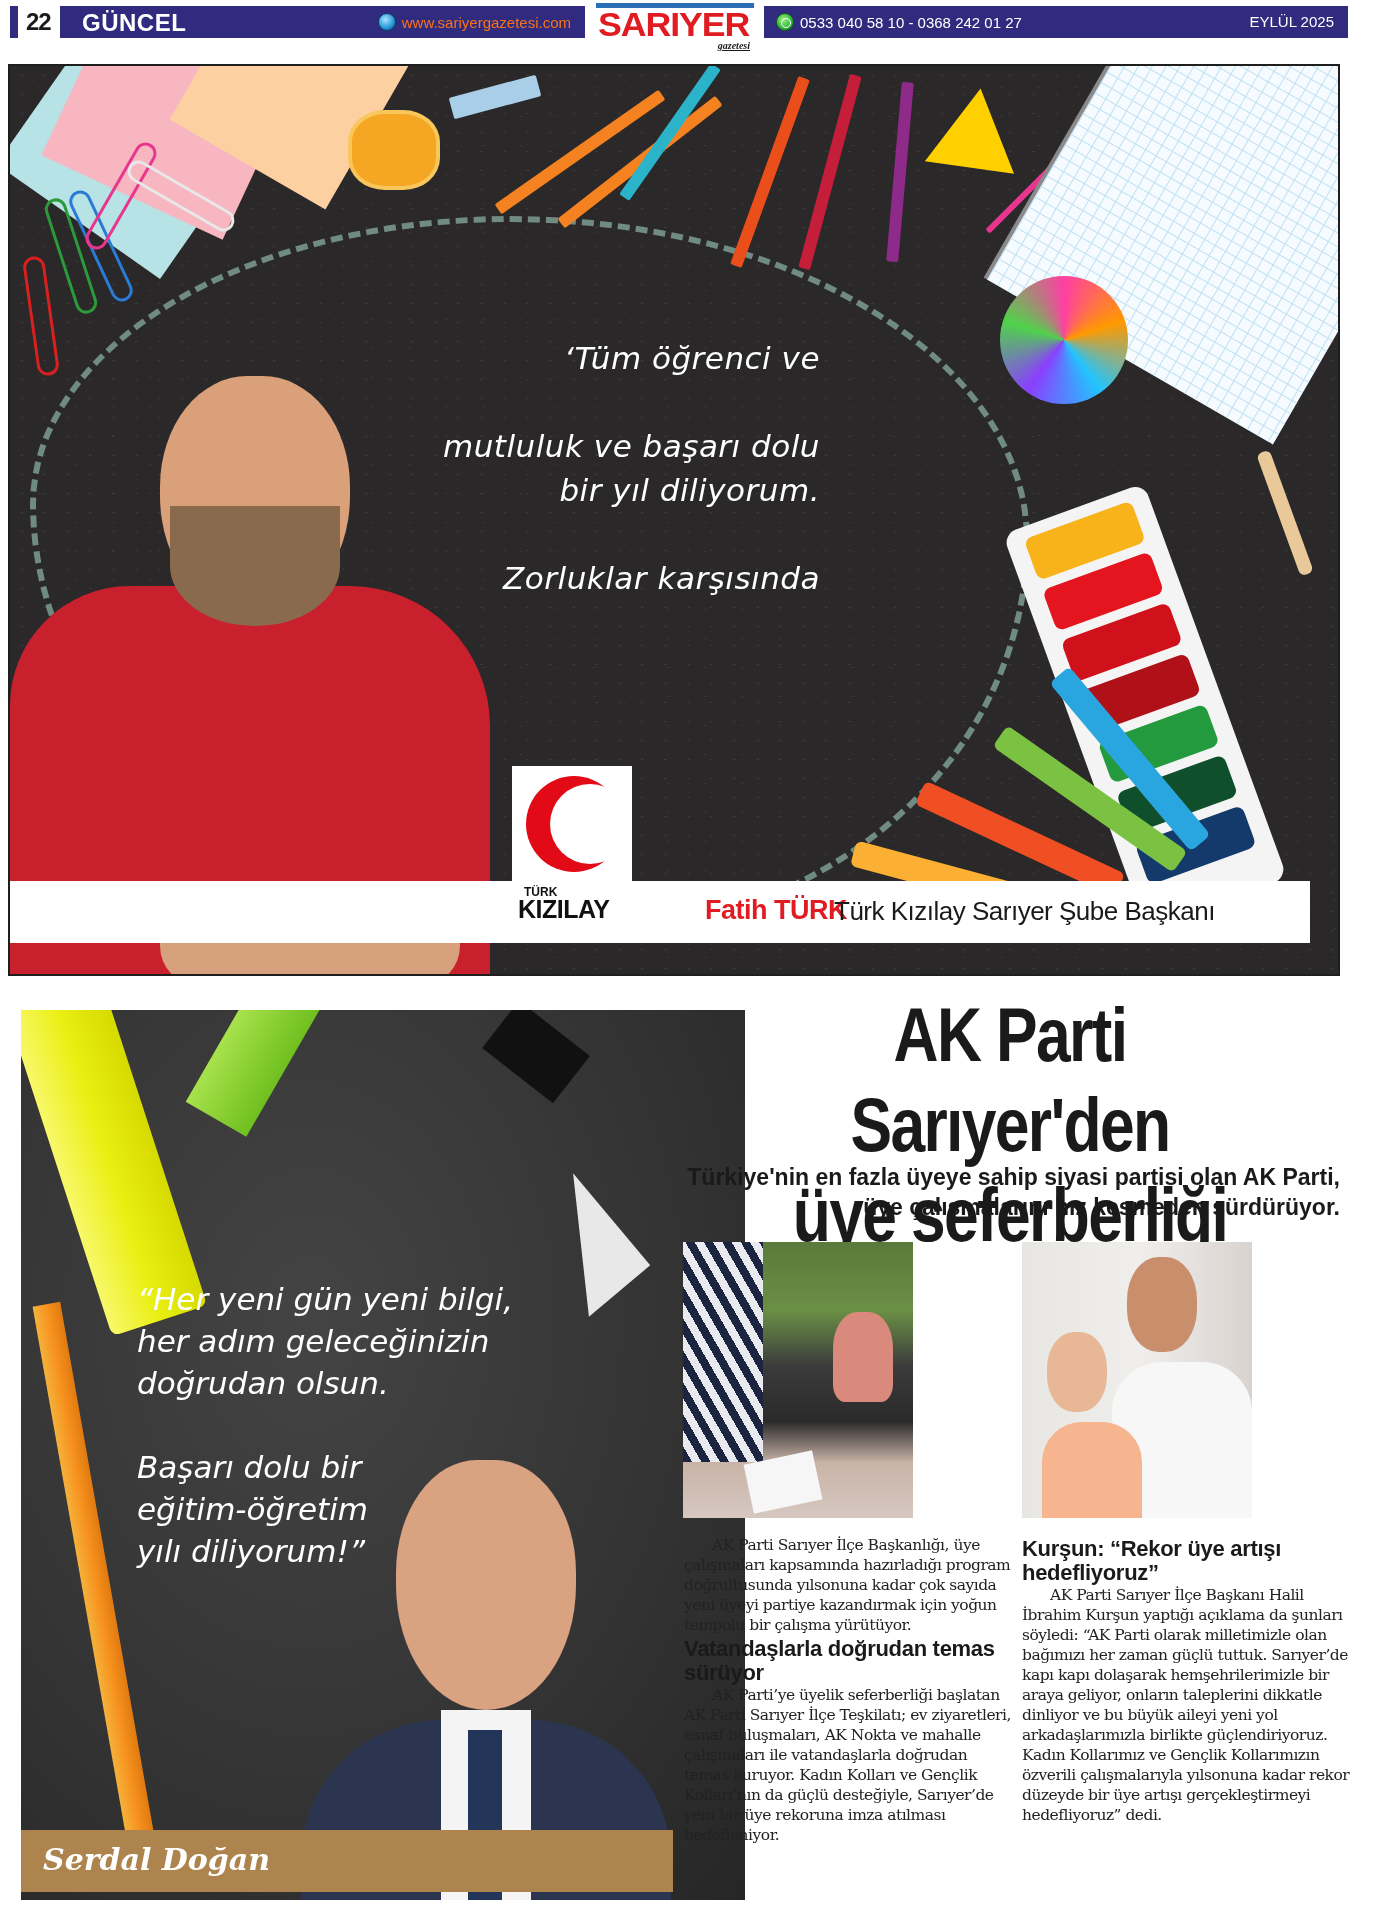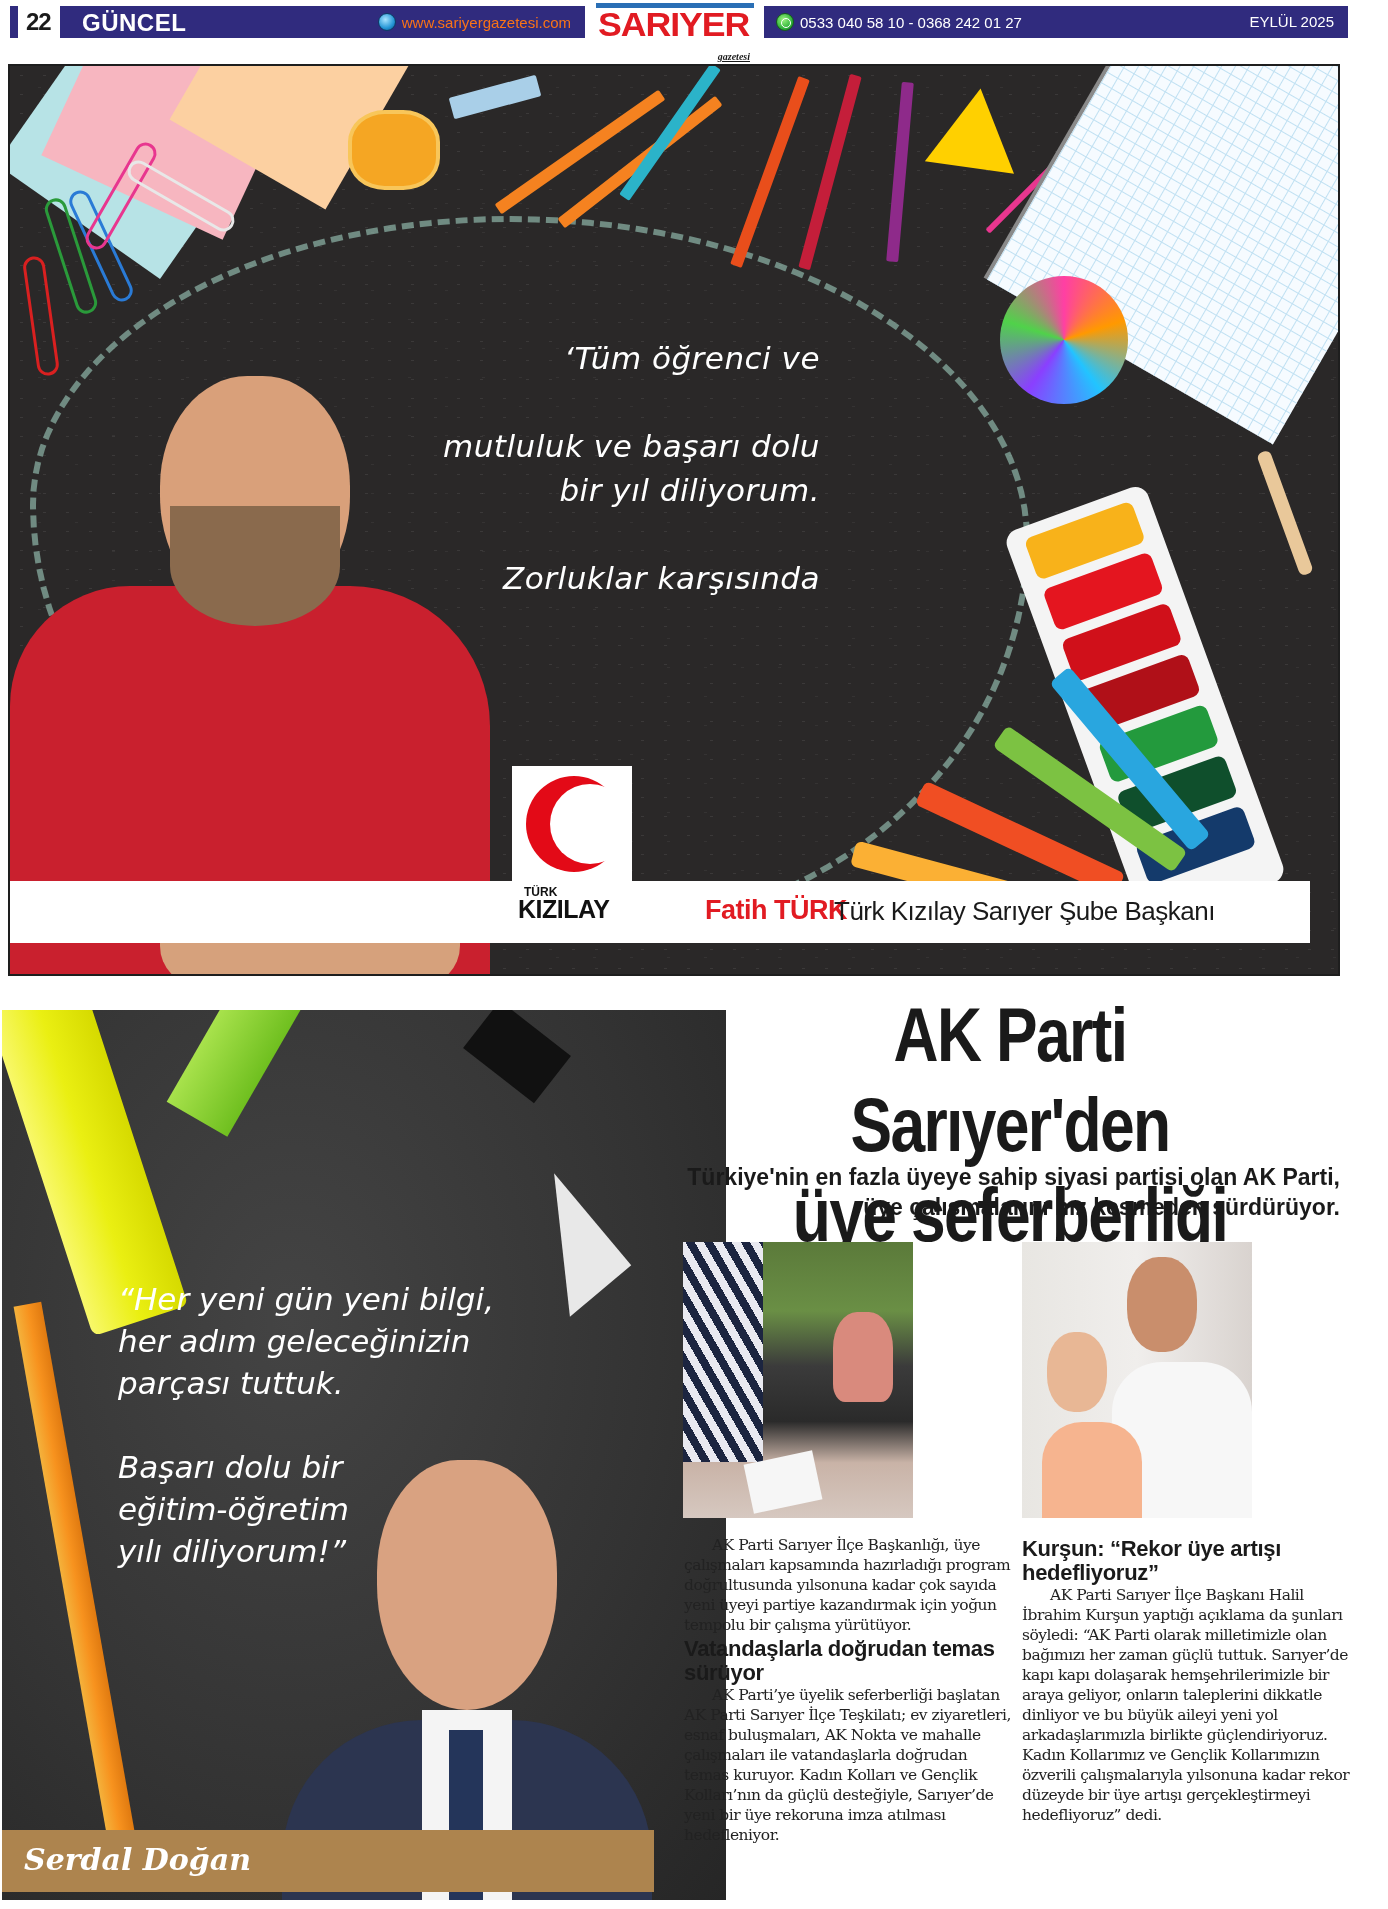--- a/index.html
+++ b/index.html
@@ -10,21 +10,21 @@
   .hdr { position: absolute; top: 6px; left: 0; width: 1176px; height: 36px; }
   .hdr-pagebar { position: absolute; left: 10px; top: 0; width: 8px; height: 32px; background: #302b7e; }
   .hdr-pagenum { position: absolute; left: 26px; top: 2px; font: bold 24px "Liberation Sans", sans-serif; color: #1a1a1a; letter-spacing: -1px; }
   .hdr-left { position: absolute; left: 60px; top: 0; width: 525px; height: 32px; background: #302b7e; }
   .hdr-section { position: absolute; left: 22px; top: 3px; font: bold 24px "Liberation Sans", sans-serif; color: #ffffff; letter-spacing: 0.5px; }
   .hdr-web { position: absolute; right: 14px; top: 7px; display: flex; align-items: center; gap: 6px; color: #f97316; font: 15px "Liberation Sans", sans-serif; text-align: center; }
   .globe { width: 18px; height: 18px; border-radius: 50%; background: radial-gradient(circle at 40% 35%, #a7e3ff 0%, #2596d6 60%, #0a4f87 100%); border: 1px solid #0b3d66; }
   .logo { position: absolute; left: 596px; top: -3px; width: 158px; height: 46px; }
   .logo-top { position: absolute; left: 0; top: 0; width: 158px; height: 5px; background: #2a6fb5; }
   .logo-word { position: absolute; left: 2px; top: 3px; font: bold 34px "Liberation Sans", sans-serif; color: #e11b22; letter-spacing: -1px; line-height: 36px; transform: scaleX(1.05); transform-origin: left; }
-  .logo-sub { position: absolute; right: 4px; top: 48px; font: italic bold 10px "Liberation Serif", serif; color: #1a1a1a; text-decoration: underline; }
+  .logo-sub { position: absolute; right: 4px; top: 37px; font: italic bold 10px "Liberation Serif", serif; color: #1a1a1a; text-decoration: underline; }
   .hdr-right { position: absolute; left: 764px; top: 0; width: 584px; height: 32px; background: #302b7e; }
   .hdr-phone { position: absolute; left: 12px; top: 7px; display: flex; align-items: center; gap: 6px; color: #fff; font: 15px "Liberation Sans", sans-serif; }
   .wa { width: 18px; height: 18px; border-radius: 50%; background: radial-gradient(circle at 40% 35%, #9df27f 0%, #2fb53a 60%, #1b7a22 100%); border: 1px solid #155c1a; position: relative; }
   .wa::after { content: ""; position: absolute; left: 4px; top: 4px; width: 8px; height: 8px; border: 1.5px solid #fff; border-radius: 50%; }
   .hdr-date { position: absolute; right: 14px; top: 7px; color: #fff; font: 15px "Liberation Sans", sans-serif; }
 
   
   .ad1 { position: absolute; left: 8px; top: 64px; width: 1332px; height: 912px; background: #2a2828; border: 2px solid #1e1e1e; overflow: hidden; }
   .chalk-grain { position: absolute; inset: 0;
     background-image: radial-gradient(rgba(255,255,255,0.08) 1px, transparent 1.2px), radial-gradient(rgba(255,255,255,0.05) 1px, transparent 1.2px);
@@ -56,21 +56,21 @@
   .kizilay-box { position: absolute; left: 502px; top: 700px; width: 120px; height: 150px; background: #ffffff; }
   .crescent { position: absolute; left: 14px; top: 10px; width: 96px; height: 96px; border-radius: 50%; background: #e30a17; }
   .crescent::after { content: ""; position: absolute; left: 24px; top: 8px; width: 80px; height: 80px; border-radius: 50%; background: #ffffff; }
   .caption1 { position: absolute; left: 0; top: 815px; width: 1300px; height: 62px; background: #ffffff; }
   .kiz-small { position: absolute; left: 514px; top: 4px; font: bold 12px "Liberation Sans", sans-serif; color: #111; }
   .kiz-big { position: absolute; left: 508px; top: 14px; font: bold 25px "Liberation Sans", sans-serif; color: #111; letter-spacing: -0.5px; }
   .cap1-name { position: absolute; left: 695px; top: 14px; font: bold 27px "Liberation Sans", sans-serif; color: #e11b22; letter-spacing: -0.5px; }
   .cap1-title { position: absolute; left: 824px; top: 15px; font: 26px "Liberation Sans", sans-serif; color: #1a1a1a; letter-spacing: -0.5px; }
 
   
-  .ad2 { position: absolute; left: 2px; top: 1010px; width: 724px; height: 890px; background: radial-gradient(ellipse at 40% 35%, #444 0%, #333 60%, #262626 100%); overflow: hidden; }
+  .ad2 { position: absolute; left: 21px; top: 1010px; width: 724px; height: 890px; background: radial-gradient(ellipse at 40% 35%, #444 0%, #333 60%, #262626 100%); overflow: hidden; }
   .hl-yellow { position: absolute; left: 30px; top: -60px; width: 100px; height: 380px; background: linear-gradient(90deg, #f8f86a, #eaef12, #d6da00); transform: rotate(-18deg); border-radius: 8px; }
   .hl-green { position: absolute; left: 200px; top: -40px; width: 70px; height: 160px; background: linear-gradient(90deg, #a8e24c, #6fbf1f); transform: rotate(30deg); }
   .binder { position: absolute; left: 470px; top: 12px; width: 90px; height: 60px; background: #111; transform: rotate(38deg); }
   .plane { position: absolute; left: 520px; top: 175px; width: 0; height: 0; border-left: 80px solid transparent; border-right: 0 solid transparent; border-bottom: 120px solid #e8e8e8; transform: rotate(-40deg); }
   .pencil2 { position: absolute; left: 60px; top: 290px; width: 28px; height: 560px; background: linear-gradient(90deg, #f4b23c, #f7921e, #e07a10); transform: rotate(-10deg); }
   .quote2 { position: absolute; left: 116px; top: 268px; width: 380px; color: #ffffff; font: italic 31px/42px "DejaVu Sans", sans-serif; }
   .quote2 p + p { margin-top: 42px; }
   .person2 { position: absolute; left: 280px; top: 440px; width: 370px; height: 450px; }
   .p2-suit { position: absolute; left: 0; top: 270px; width: 370px; height: 200px; background: #2c3550; border-radius: 140px 140px 0 0; }
   .p2-shirt { position: absolute; left: 140px; top: 260px; width: 90px; height: 200px; background: #f4f4f4; }
@@ -200,21 +200,21 @@
   <div class="hl-yellow"></div>
   <div class="hl-green"></div>
   <div class="binder"></div>
   <div class="plane"></div>
   <div class="pencil2"></div>
 
   <div class="quote2">
     <p>
       <span>“Her yeni gün yeni bilgi,</span><br>
       <span>her adım geleceğinizin</span><br>
-      <span>parçası tuttuk.</span>
+      <span>doğrudan olsun.</span>
     </p>
     <p>
       <span>Başarı dolu bir</span><br>
       <span>eğitim-öğretim</span><br>
       <span>yılı diliyorum!”</span>
     </p>
   </div>
 
   <div class="person2">
     <div class="p2-suit"></div>

